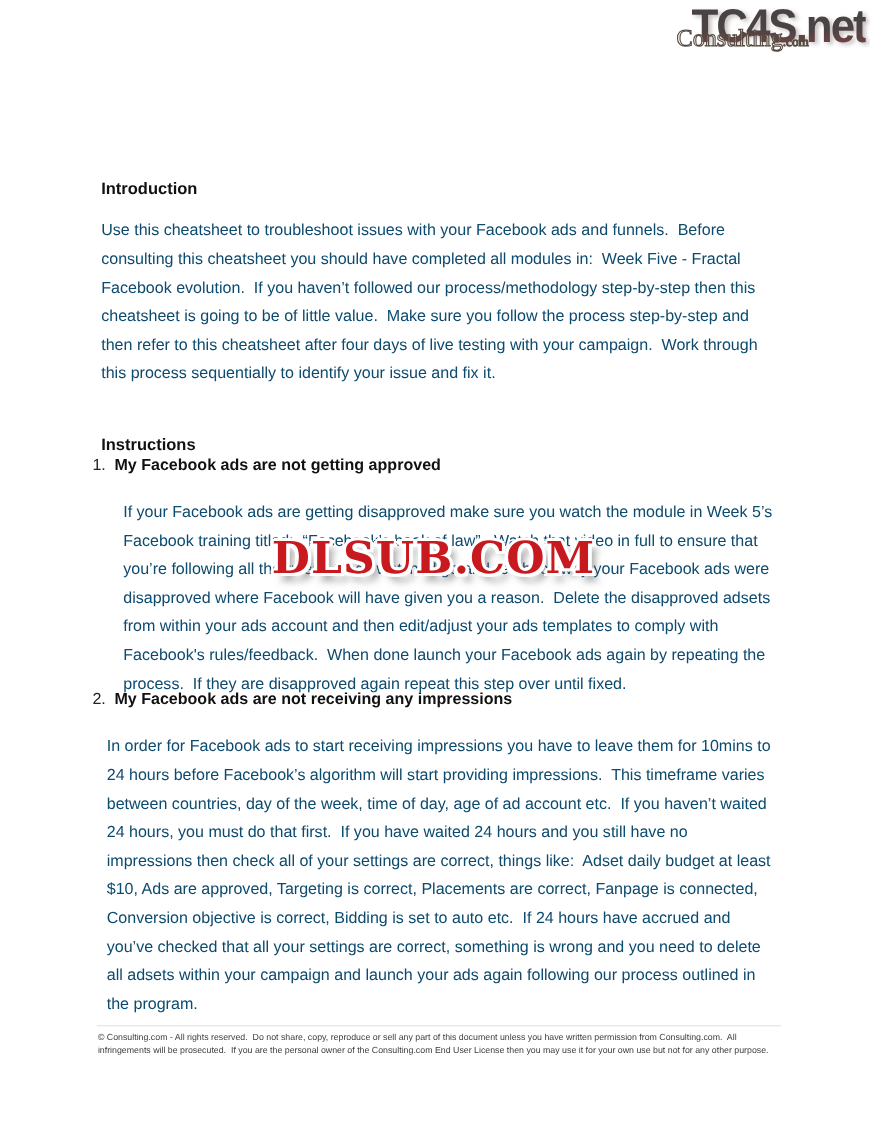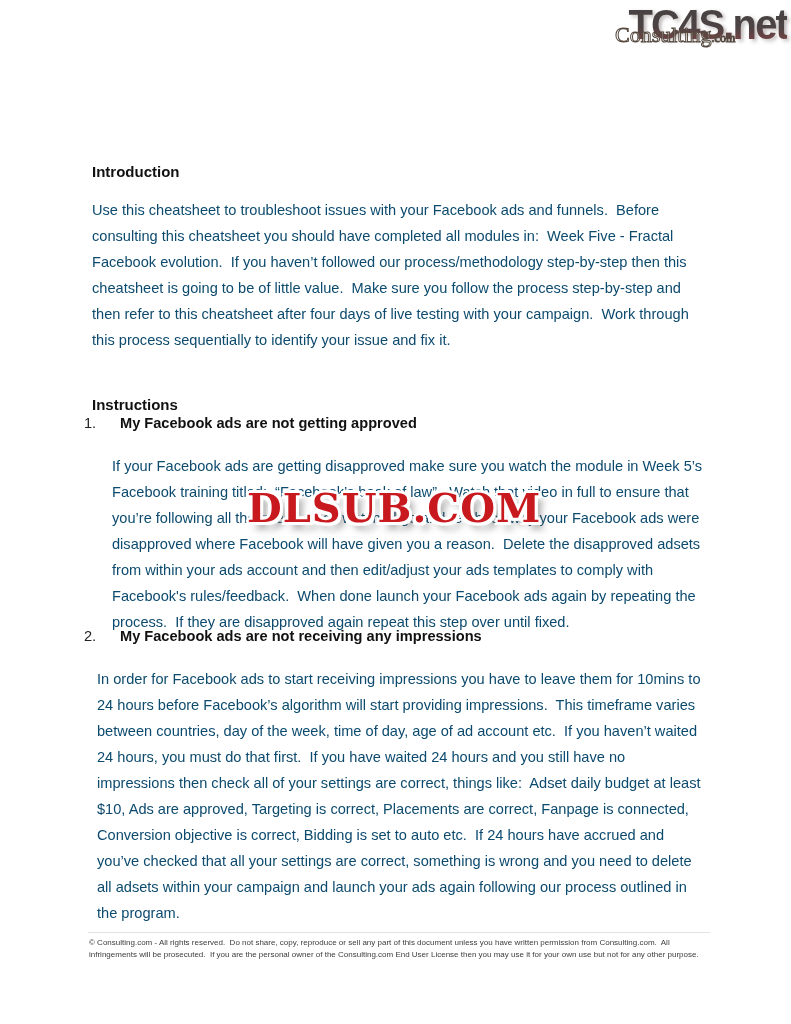--- a/index.html
+++ b/index.html
@@ -55,21 +55,21 @@
     position: absolute;
     font-size: 14.6px;
     line-height: 26px;
     color: #0c4a6e;
     white-space: pre-wrap;
     text-align: left;
   }
   .intro-body { left: 92px; top: 197px; width: 616px; }
 
   .item-number { position: absolute; left: 84px; font-size: 14.6px; color: #222; }
-  .item-title { position: absolute; left: 120px; font-size: 14.6px; font-weight: bold; color: #111; }
+  .item-title { position: absolute; left: 104px; font-size: 14.6px; font-weight: bold; color: #111; }
   .item1-number, .item1-title { top: 415px; }
   .item1-body { left: 112px; top: 453px; width: 604px; }
   .item2-number, .item2-title { top: 628px; }
   .item2-body { left: 97px; top: 666px; width: 608px; }
 
   
   .watermark-center {
     position: absolute;
     left: 247px; top: 484px;
     font-family: "DejaVu Serif", serif;

